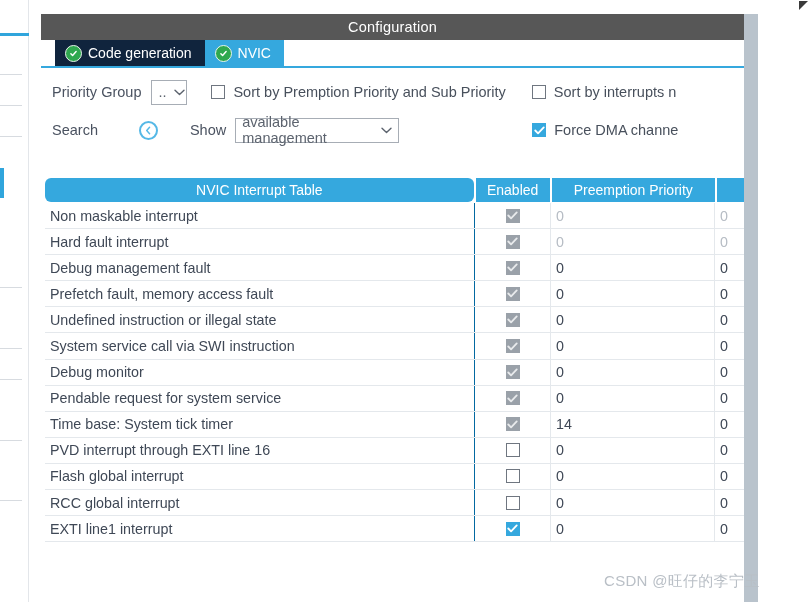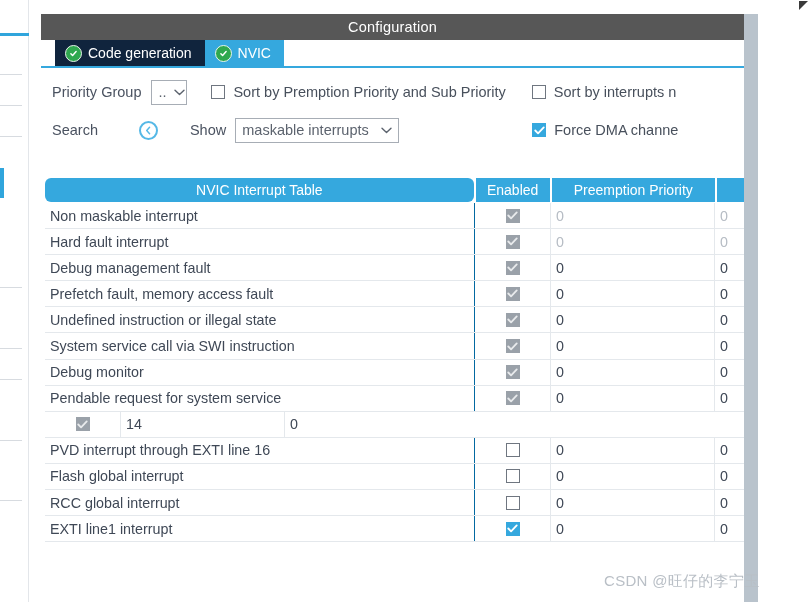--- a/index.html
+++ b/index.html
@@ -405,21 +405,21 @@
 
         <span id="search-back-icon" style="margin-left:41px">
           <svg width="9" height="9" viewBox="0 0 10 10">
             <path d="M6.2 1.4 L3 5 L6.2 8.6" fill="none" stroke="#55b8e6" stroke-width="1.6" stroke-linecap="round" stroke-linejoin="round"></path>
           </svg>
         </span>
 
         <span class="lbl" style="margin-left:32px">Show</span>
 
         <div class="sel-box" id="show-select" style="margin-left:9px">
-          <span>maskable interrupts</span>
+          <span>available management</span>
           <span class="chev">
             <svg width="11" height="7" viewBox="0 0 11 7">
               <path d="M1 1.2 L5.5 5.6 L10 1.2" fill="none" stroke="#5c636e" stroke-width="1.4" stroke-linecap="round" stroke-linejoin="round"></path>
             </svg>
           </span>
         </div>
 
         <label class="cbx-wrap" style="margin-left:133px">
           <span class="cbx checked">
             <svg width="11" height="9" viewBox="0 0 12 10">
@@ -564,20 +564,21 @@
               </span>
             </div>
             <div class="td-preempt">
               <span class="val">0</span>
             </div>
             <div class="td-sub">
               <span class="val">0</span>
             </div>
           </div>
           <div class="trow">
+            <div class="td-name">Time base: System tick timer</div>
             <div class="td-enabled">
               <span class="cbx locked">
                 <svg width="11" height="9" viewBox="0 0 12 10">
                   <path d="M1.3 5 L4.4 8.2 L10.7 1.5" fill="none" stroke="#ffffff" stroke-width="2" stroke-linecap="round" stroke-linejoin="round"></path>
                 </svg>
               </span>
             </div>
             <div class="td-preempt">
               <span class="val">14</span>
             </div>

